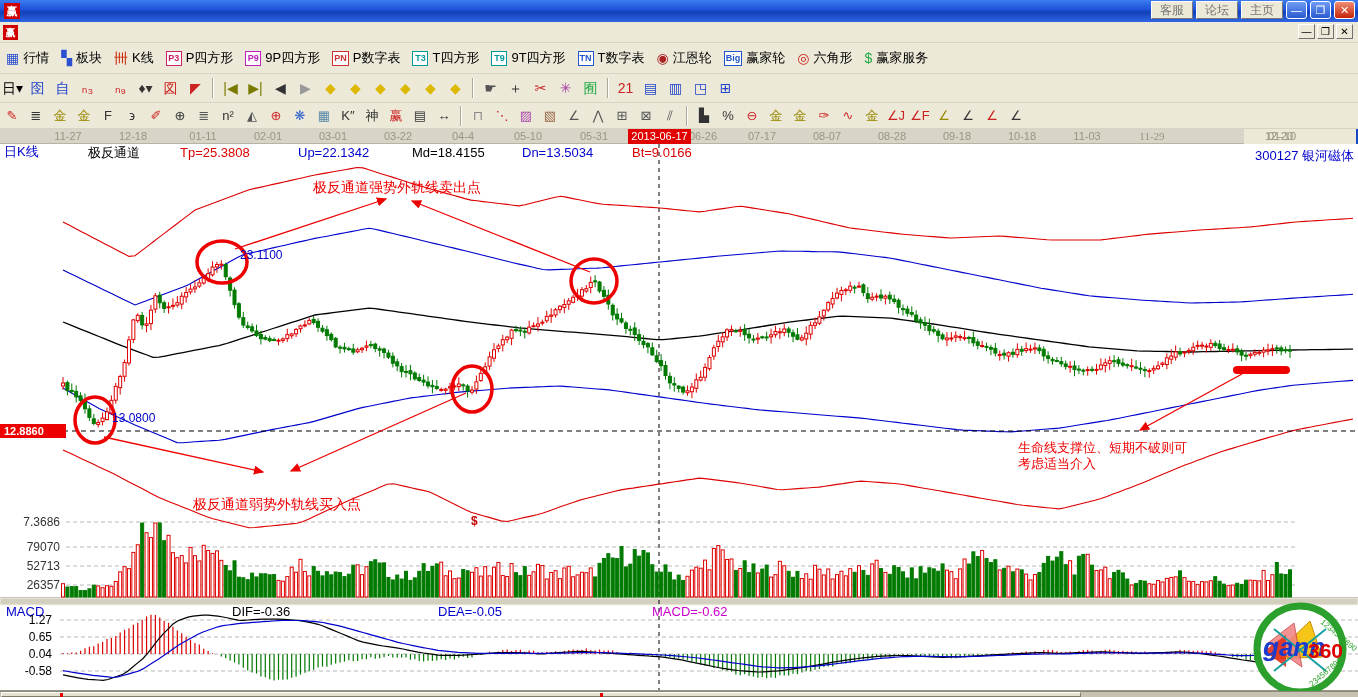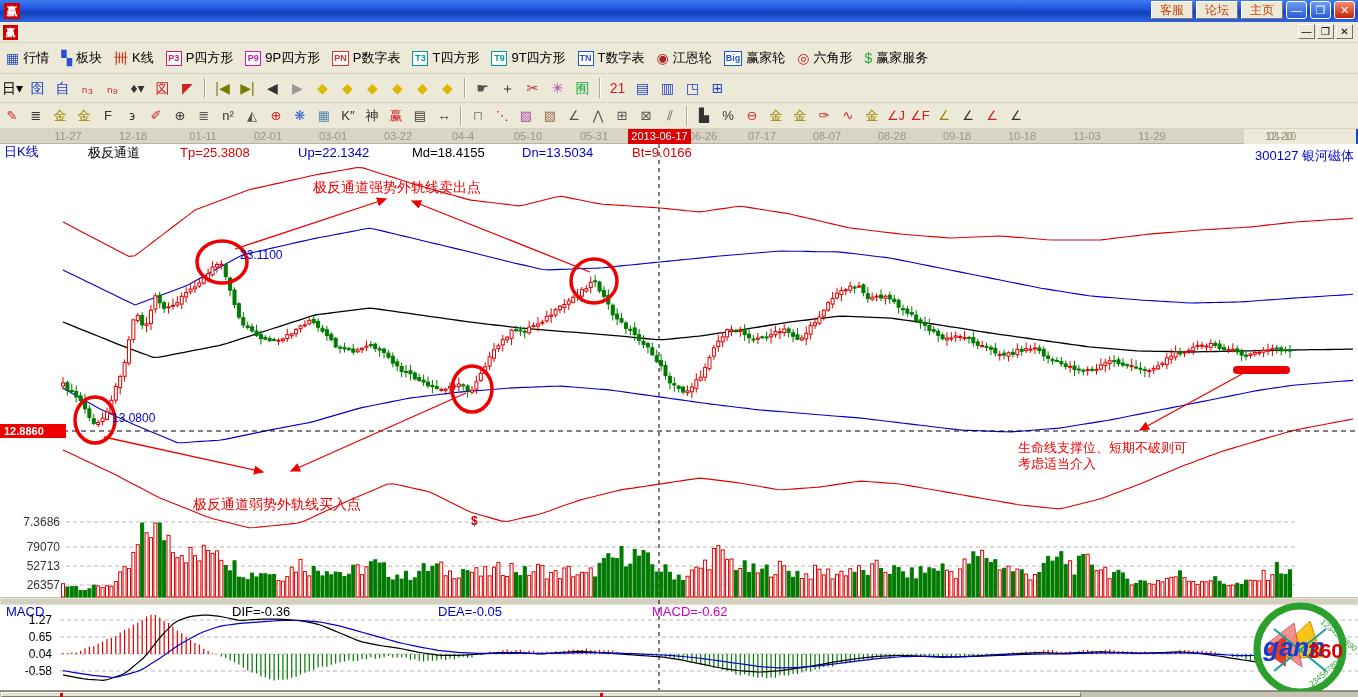--- a/index.html
+++ b/index.html
@@ -6,21 +6,21 @@
   *{box-sizing:border-box;font-family:"Liberation Sans","DejaVu Sans",sans-serif;}
   .window{position:relative;width:1358px;height:697px;background:#ece9d8;overflow:hidden;
           box-shadow:inset 2px 0 #1648c8, inset -2px 0 #1648c8;}
   
   .titlebar{position:absolute;left:0;top:0;width:1358px;height:22px;
     background:linear-gradient(180deg,#3c7cf0 0%,#1e50d8 45%,#1240b8 55%,#2f66e4 100%);
     display:flex;align-items:center;color:#fff;font-weight:bold;font-size:13px;}
   .app-icon{width:16px;height:16px;background:#d00000;color:#fff;font-size:11px;line-height:16px;
     text-align:center;margin:0 4px 0 4px;font-weight:bold;}
   .tb-right{position:absolute;right:3px;top:1px;display:flex;align-items:center;gap:3px;}
-  .chrome-btn{height:18px;padding:0 8px;font-size:12px;color:#c2410c;background:#ece9d8;
+  .chrome-btn{height:18px;padding:0 8px;font-size:12px;color:#737373;background:#ece9d8;
     border:1px solid #fff;border-right-color:#777;border-bottom-color:#777;font-weight:normal;}
   .win-btn{width:21px;height:18px;font-size:11px;line-height:16px;text-align:center;color:#fff;
     background:linear-gradient(180deg,#6f9bf5,#2a5ad0);border:1px solid #fff;border-radius:3px;padding:0;}
   .win-btn.close{background:linear-gradient(180deg,#ef8d75,#c42408);}
   
   .menubar{position:absolute;left:0;top:22px;width:1358px;height:21px;background:#ece9d8;
     border-bottom:1px solid #d8d4c4;display:flex;align-items:center;font-size:13px;}
   .menu-icon{width:15px;height:15px;background:#d00000;color:#fff;font-size:10px;line-height:15px;text-align:center;margin:0 6px 0 3px;font-weight:bold;}
   .menu-item{padding:2px 9px;color:#000;}
   .child-ctrls{position:absolute;right:5px;top:2px;display:flex;gap:2px;}
@@ -133,21 +133,21 @@
       <button class="tbtn">
         <span class="glyphbadge" style="color: rgb(34, 170, 68);">$</span>
         <span>赢家服务</span>
       </button>
     </div>
   <div class="toolbar" id="toolbar2">
       <button class="ibtn" style="color: rgb(0, 0, 0);">日▾</button>
       <button class="ibtn" style="color: rgb(34, 68, 204);">囹</button>
       <button class="ibtn" style="color: rgb(34, 68, 204);">自</button>
       <button class="ibtn" style="color: rgb(204, 34, 34);">ₙ₃</button>
-      <button class="ibtn" style="color: rgb(204, 34, 34);">ₙ₉</button>
+      <button class="ibtn" style="color: rgb(204, 34, 34); margin-left: 8px;">ₙ₉</button>
       <button class="ibtn" style="color: rgb(51, 51, 51);">♦▾</button>
       <button class="ibtn" style="color: rgb(204, 34, 34);">図</button>
       <button class="ibtn" style="color: rgb(204, 34, 34);">◤</button>
       <span class="tsep"></span>
       <button class="ibtn" style="color: rgb(122, 122, 0);">|◀</button>
       <button class="ibtn" style="color: rgb(122, 122, 0);">▶|</button>
       <button class="ibtn" style="color: rgb(51, 51, 51);">◀</button>
       <button class="ibtn" style="color: rgb(153, 153, 153);">▶</button>
       <button class="ibtn" style="color: rgb(221, 184, 0);">◆</button>
       <button class="ibtn" style="color: rgb(221, 184, 0);">◆</button>
@@ -226,21 +226,21 @@
         <span class="dtick" style="left: 440px;">04-4</span>
         <span class="dtick" style="left: 505px;">05-10</span>
         <span class="dtick" style="left: 571px;">05-31</span>
         <span class="dtick" style="left: 680px;">06-26</span>
         <span class="dtick" style="left: 739px;">07-17</span>
         <span class="dtick" style="left: 804px;">08-07</span>
         <span class="dtick" style="left: 869px;">08-28</span>
         <span class="dtick" style="left: 934px;">09-18</span>
         <span class="dtick" style="left: 999px;">10-18</span>
         <span class="dtick" style="left: 1064px;">11-03</span>
-        <span class="dtick" style="left: 1129px;">11-29</span>
+        <span class="dtick" style="left: 1129px; font-family: Liberation Serif, serif;">11-29</span>
         <span class="dtick" style="left: 1256px;">12-20</span>
         <span class="dtick" style="left: 1259px;">01-10</span>
       </div>
     <div class="dhl">2013-06-17</div>
   </div>
 
   <div class="chart">
     <svg id="chart-svg" width="1358" height="547" viewBox="0 144 1358 547">
       <defs>
         <marker id="ah" markerWidth="9" markerHeight="8" refX="7" refY="3.5" orient="auto">

